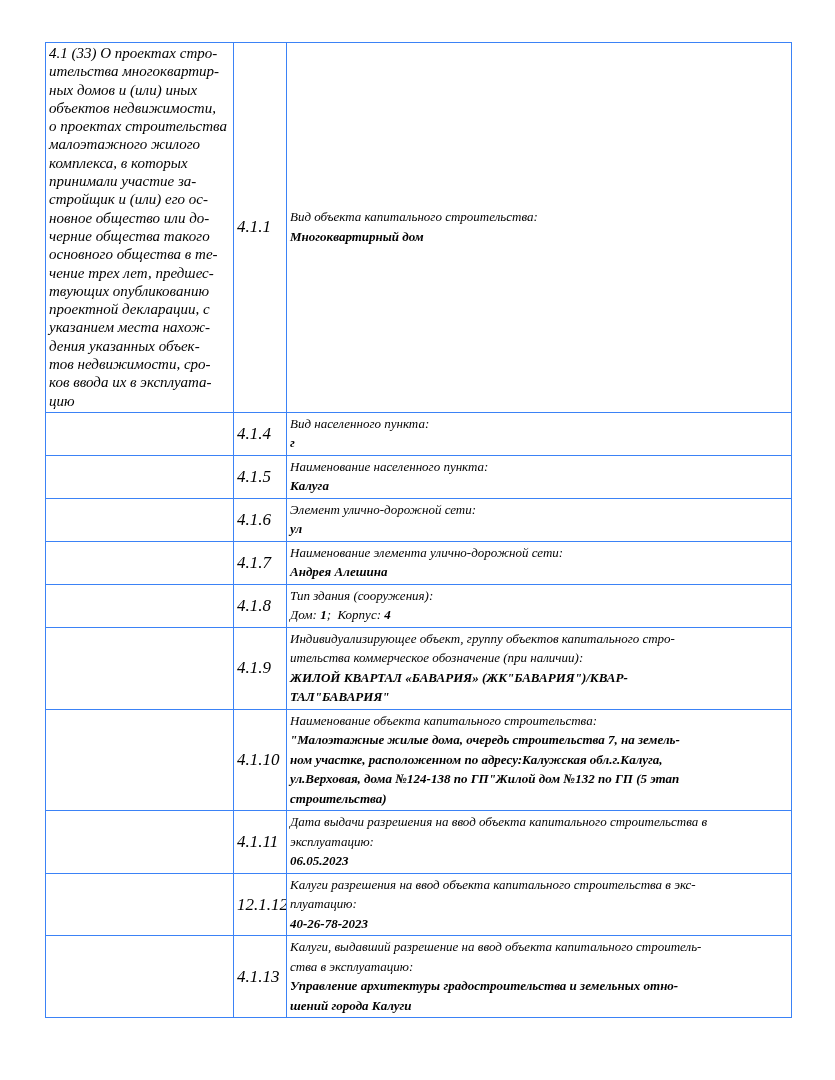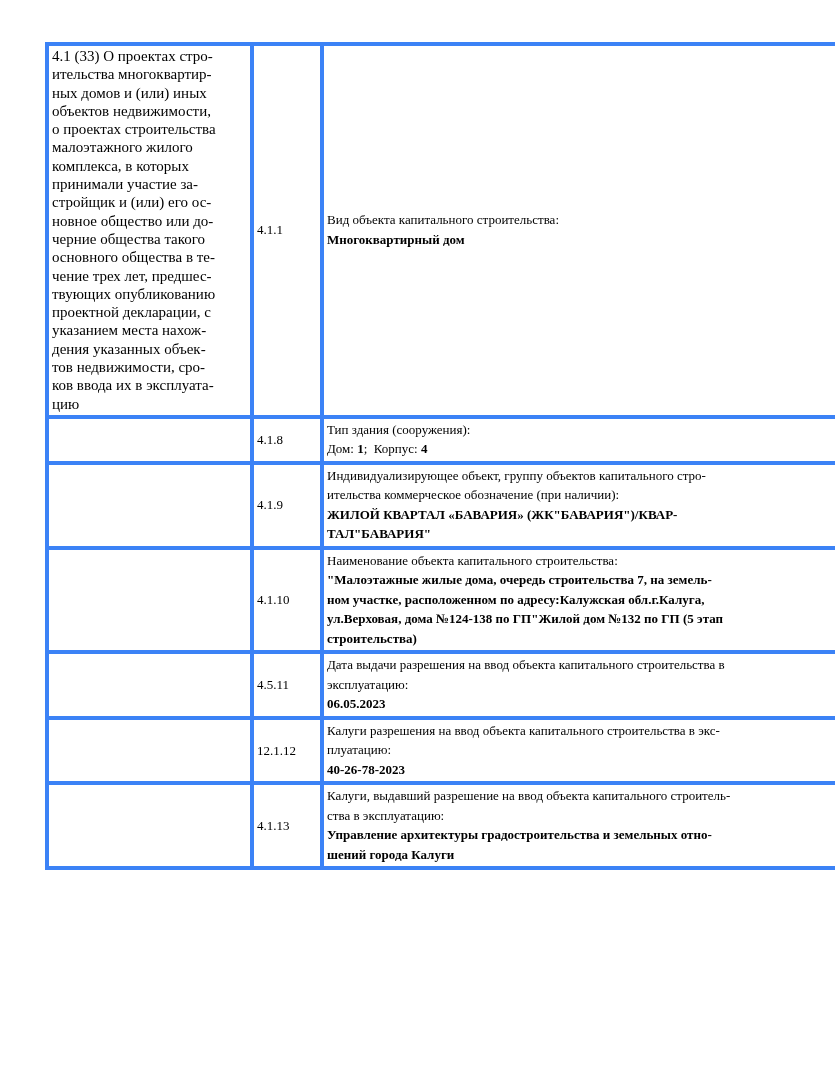--- a/index.html
+++ b/index.html
@@ -19,35 +19,36 @@
     width: 835px;
     height: 1080px;
     padding: 42px 45px 0 45px;
   }
   table.decl {
     border-collapse: collapse;
     table-layout: fixed;
     width: 745px;
   }
   td {
-    border: 4px solid #3b82f6;
-    padding: 1px 17px 2px 3px;
+    border: 1px solid #3b82f6;
+    padding: 1px 3px 2px 3px;
     vertical-align: middle;
     overflow: hidden;
+    font-style: italic;
   }
   td.c-desc {
     width: 181px;
     vertical-align: top;
     font-size: 15px;
     line-height: 18.3px;
     white-space: pre-line;
   }
   td.c-num {
     width: 46px;
-    font-size: 13px;
+    font-size: 17px;
     line-height: 19px;
   }
   td.c-content {
     width: 498px;
     font-size: 13px;
     line-height: 19.5px;
   }
   .label, .value {
     white-space: pre-line;
   }
@@ -83,20 +84,52 @@
 ков ввода их в эксплуата-
 цию</td>
     <td class="c-num">4.1.1</td>
     <td class="c-content">
       <div class="label">Вид объекта капитального строительства:</div>
       <div class="value">Многоквартирный дом</div>
     </td>
   </tr>
         <tr>
     <td class="c-desc"></td>
+    <td class="c-num">4.1.4</td>
+    <td class="c-content">
+      <div class="label">Вид населенного пункта:</div>
+      <div class="value">г</div>
+    </td>
+  </tr>
+        <tr>
+    <td class="c-desc"></td>
+    <td class="c-num">4.1.5</td>
+    <td class="c-content">
+      <div class="label">Наименование населенного пункта:</div>
+      <div class="value">Калуга</div>
+    </td>
+  </tr>
+        <tr>
+    <td class="c-desc"></td>
+    <td class="c-num">4.1.6</td>
+    <td class="c-content">
+      <div class="label">Элемент улично-дорожной сети:</div>
+      <div class="value">ул</div>
+    </td>
+  </tr>
+        <tr>
+    <td class="c-desc"></td>
+    <td class="c-num">4.1.7</td>
+    <td class="c-content">
+      <div class="label">Наименование элемента улично-дорожной сети:</div>
+      <div class="value">Андрея Алешина</div>
+    </td>
+  </tr>
+        <tr>
+    <td class="c-desc"></td>
     <td class="c-num">4.1.8</td>
     <td class="c-content">
       <div class="label">Тип здания (сооружения):</div>
       <div class="value"><span class="r">Дом: </span><span class="b">1</span><span class="r">;&nbsp; Корпус: </span><span class="b">4</span></div>
     </td>
   </tr>
         <tr>
     <td class="c-desc"></td>
     <td class="c-num">4.1.9</td>
     <td class="c-content">
@@ -112,21 +145,21 @@
     <td class="c-content">
       <div class="label">Наименование объекта капитального строительства:</div>
       <div class="value">"Малоэтажные жилые дома, очередь строительства 7, на земель-
 ном участке, расположенном по адресу:Калужская обл.г.Калуга,
 ул.Верховая, дома №124-138 по ГП"Жилой дом №132 по ГП (5 этап
 строительства)</div>
     </td>
   </tr>
         <tr>
     <td class="c-desc"></td>
-    <td class="c-num">4.5.11</td>
+    <td class="c-num">4.1.11</td>
     <td class="c-content">
       <div class="label">Дата выдачи разрешения на ввод объекта капитального строительства в
 эксплуатацию:</div>
       <div class="value">06.05.2023</div>
     </td>
   </tr>
         <tr>
     <td class="c-desc"></td>
     <td class="c-num">12.1.12</td>
     <td class="c-content">

